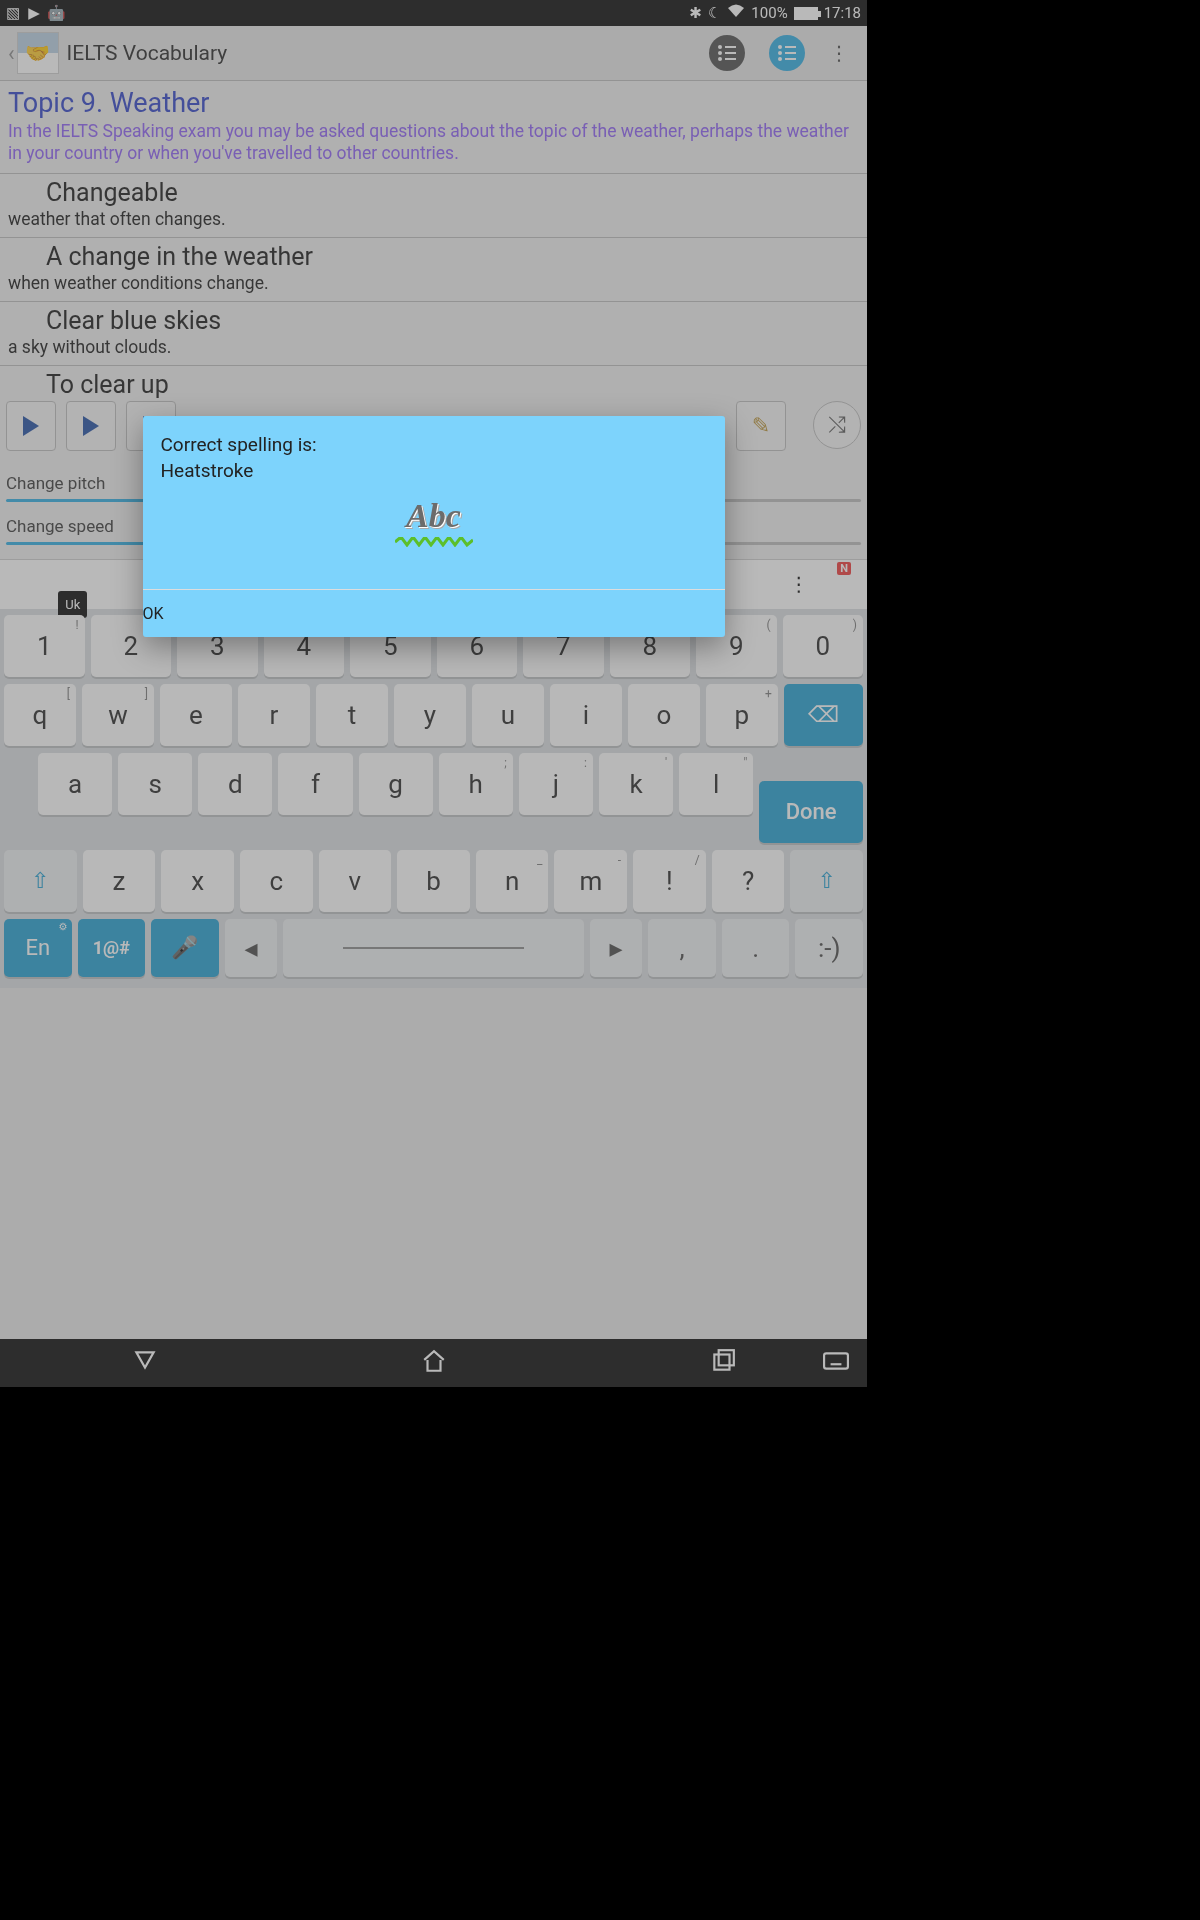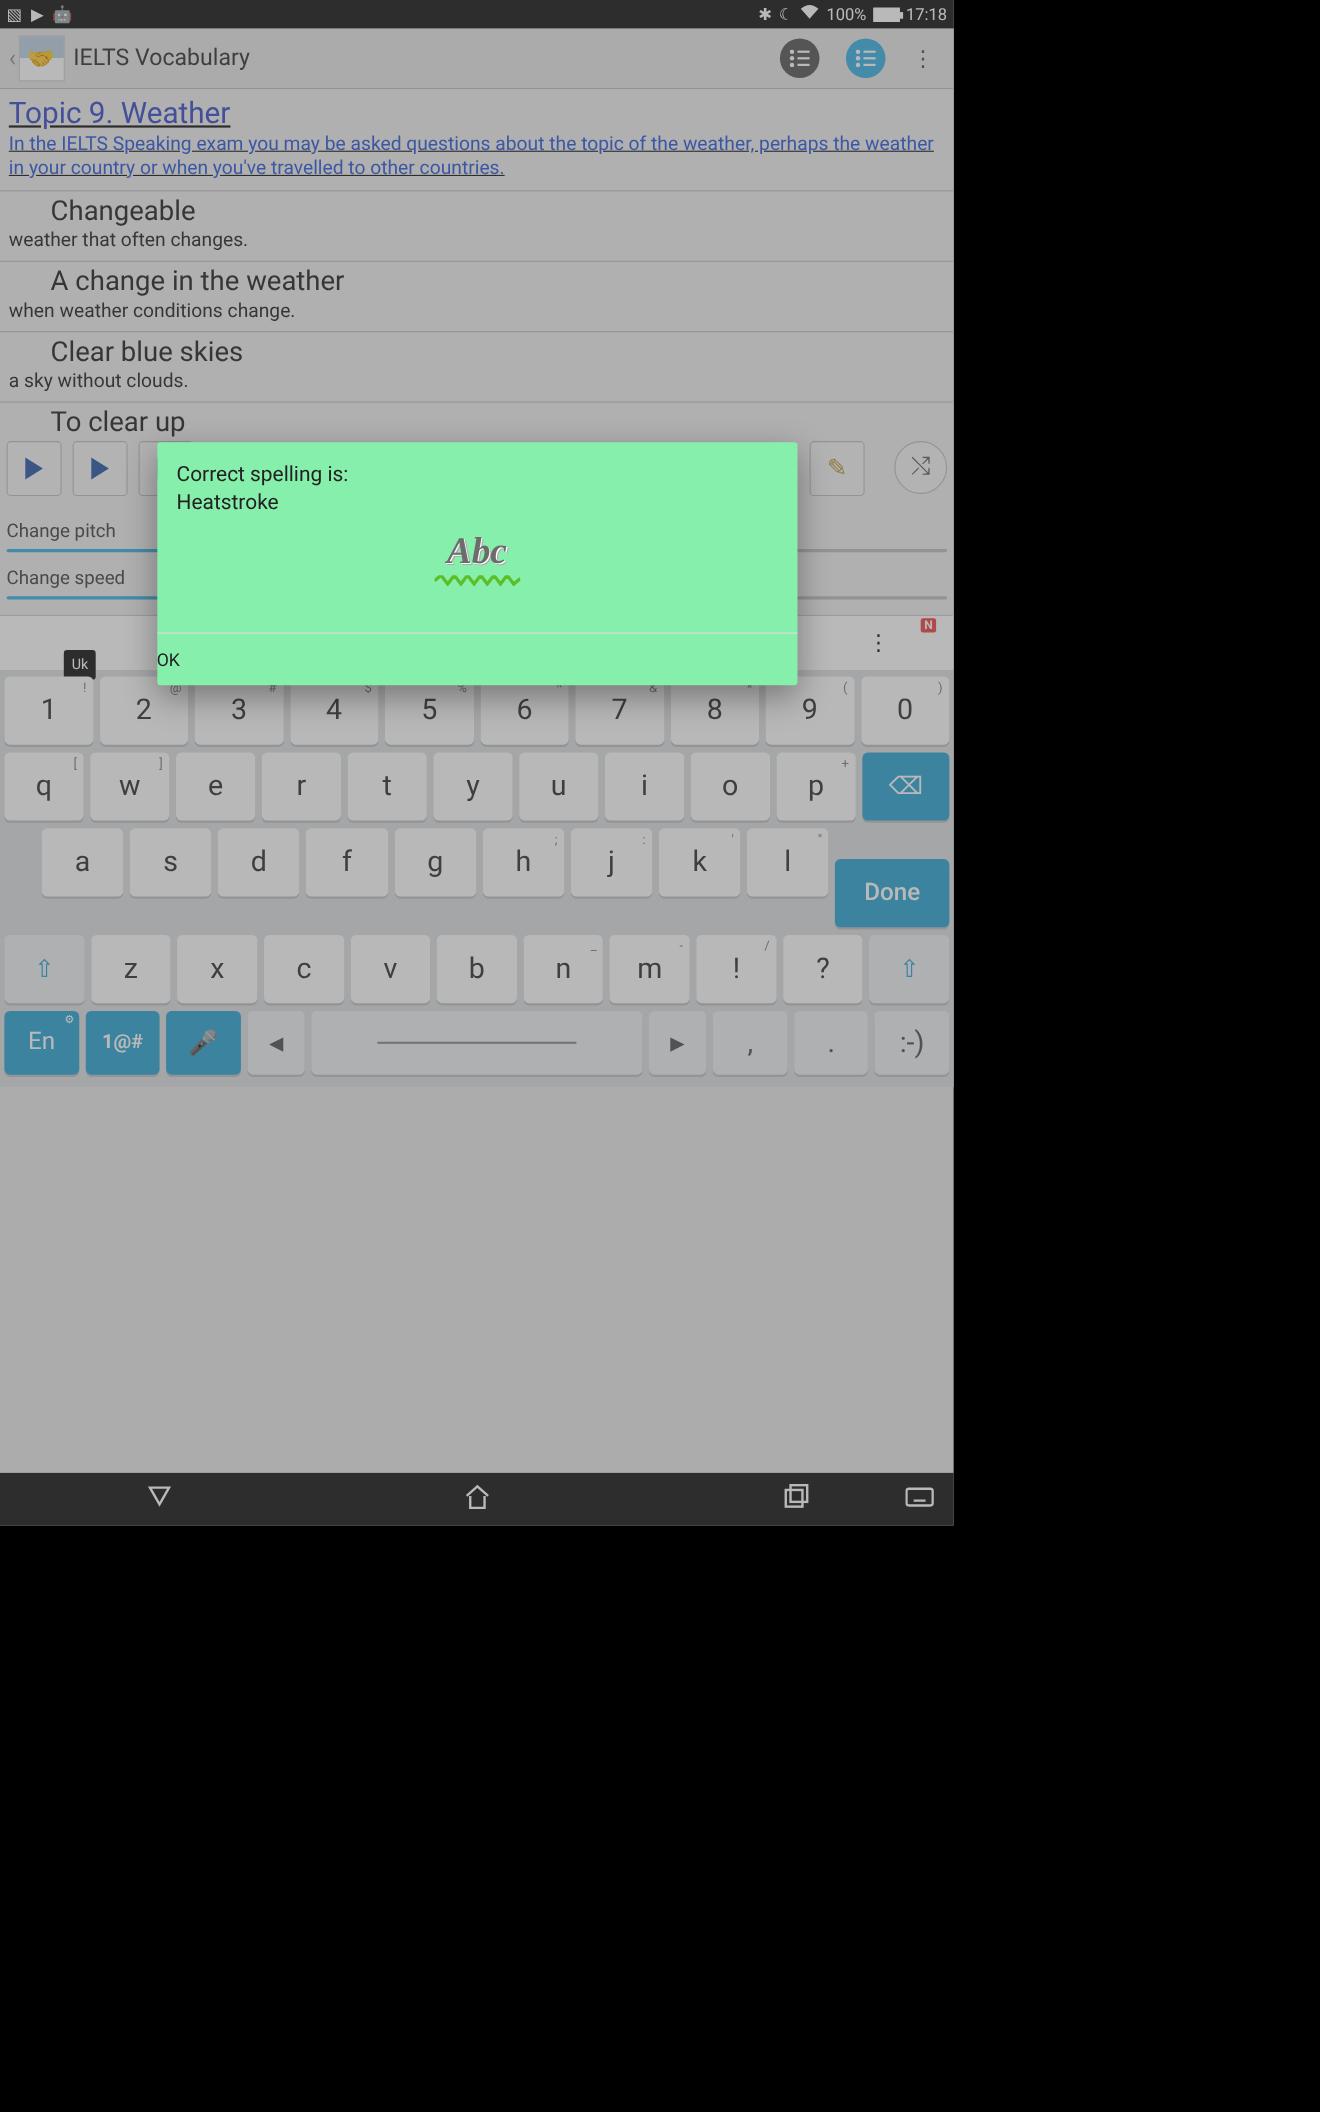--- a/index.html
+++ b/index.html
@@ -20,23 +20,23 @@
   .app-icon::before{content:"🤝"; font-size:20px;}
   .app-title { font-size: 21px; color: #222; }
   .app-actions { margin-left: auto; display: flex; align-items: center; gap: 24px; padding-right:10px;}
   .circ-btn { width: 36px; height: 36px; border-radius: 50%; display:flex; align-items:center; justify-content:center; font-size:16px; color:#fff; }
   .circ-dark { background: #4a4a4a; }
   .circ-blue { background: #29abe2; }
   .kebab { font-size: 20px; color:#444; letter-spacing:0; line-height:6px; }
 
   
   .content { background: #eee; }
-  .topic-head { padding: 6px 8px 8px 8px; border-bottom: 1px solid #bbb; text-decoration: underline; }
+  .topic-head { padding: 6px 8px 8px 8px; border-bottom: 1px solid #bbb; }
   .topic-title { color: #2a3ec7; font-size: 27px; font-weight: 400; }
-  .topic-desc { color: #1d4ed8; font-size: 17.5px; line-height: 1.25; margin-top: 2px; }
+  .topic-desc { color: #8b5cf6; font-size: 17.5px; line-height: 1.25; margin-top: 2px; }
   .entry { padding: 4px 8px 8px 8px; border-bottom: 1px solid #bbb; }
   .entry-term { font-size: 25px; color: #111; margin-left: 38px; }
   .entry-def  { font-size: 17.5px; color: #111; margin-top: 2px; }
 
   
   .controls { padding: 2px 6px 0 6px; display:flex; gap:10px; }
   .ctrl { width: 50px; height: 50px; background:#f4f4f4; border:1px solid #bbb; border-radius:4px; display:flex; align-items:center; justify-content:center; font-size:22px; color:#1a4aa0;}
   .ctrl.shuffle{ margin-left:auto; color:#555; width:48px; height:48px; border-radius:50%;}
   .play-tri { width:0;height:0;border-left:16px solid #1a4aa0;border-top:10px solid transparent;border-bottom:10px solid transparent;}
   .sliders { padding: 8px 6px 14px 6px; font-size: 17px; color:#333; }
@@ -62,21 +62,21 @@
   .krow.bottom .key.small{ flex:0.9; }
   .krow .bksp{ flex:1.1; }
 
   
   .navbar { position:absolute; left:0; right:0; bottom:0; height:48px; background:#000; display:flex; align-items:center; justify-content:space-around; color:#fff; }
   .navbar svg{ width:26px; height:26px; stroke:#fff; fill:none; stroke-width:2;}
   .navbar .kb-icon{ position:absolute; right:18px;}
 
   
   .overlay { position:absolute; inset:0; background:rgba(100,100,100,.45); }
-  .dialog { position:absolute; left:50%; top:402px; transform:translateX(-50%); width:582px; background:#86efac; border-radius:3px; box-shadow:0 10px 30px rgba(0,0,0,.35); }
+  .dialog { position:absolute; left:50%; top:416px; transform:translateX(-50%); width:582px; background:#7dd3fc; border-radius:3px; box-shadow:0 10px 30px rgba(0,0,0,.35); }
   .dlg-body { padding: 16px 18px 22px 18px; font-size:19px; color:#222; line-height:1.35; }
   .dlg-img { text-align:center; padding: 10px 0 20px 0; }
   .abc { font-family: Georgia, serif; font-size:34px; font-weight:bold; font-style:italic; color:#6c6c6c; text-shadow:1px 1px 0 #fff, 2px 2px 0 #aaa; display:inline-block; }
   .abc-under { height:10px; margin-top:-2px; }
   .abc-under svg{ display:block; margin:0 auto;}
   .dlg-sep { height:1px; background:#ddd; }
   .dlg-ok { text-align:left; padding:14px 0; font-size:16px; color:#222; }
 
   .entry.last{ border-bottom:none;}
   .spacer-ctrl{ width:540px;}

